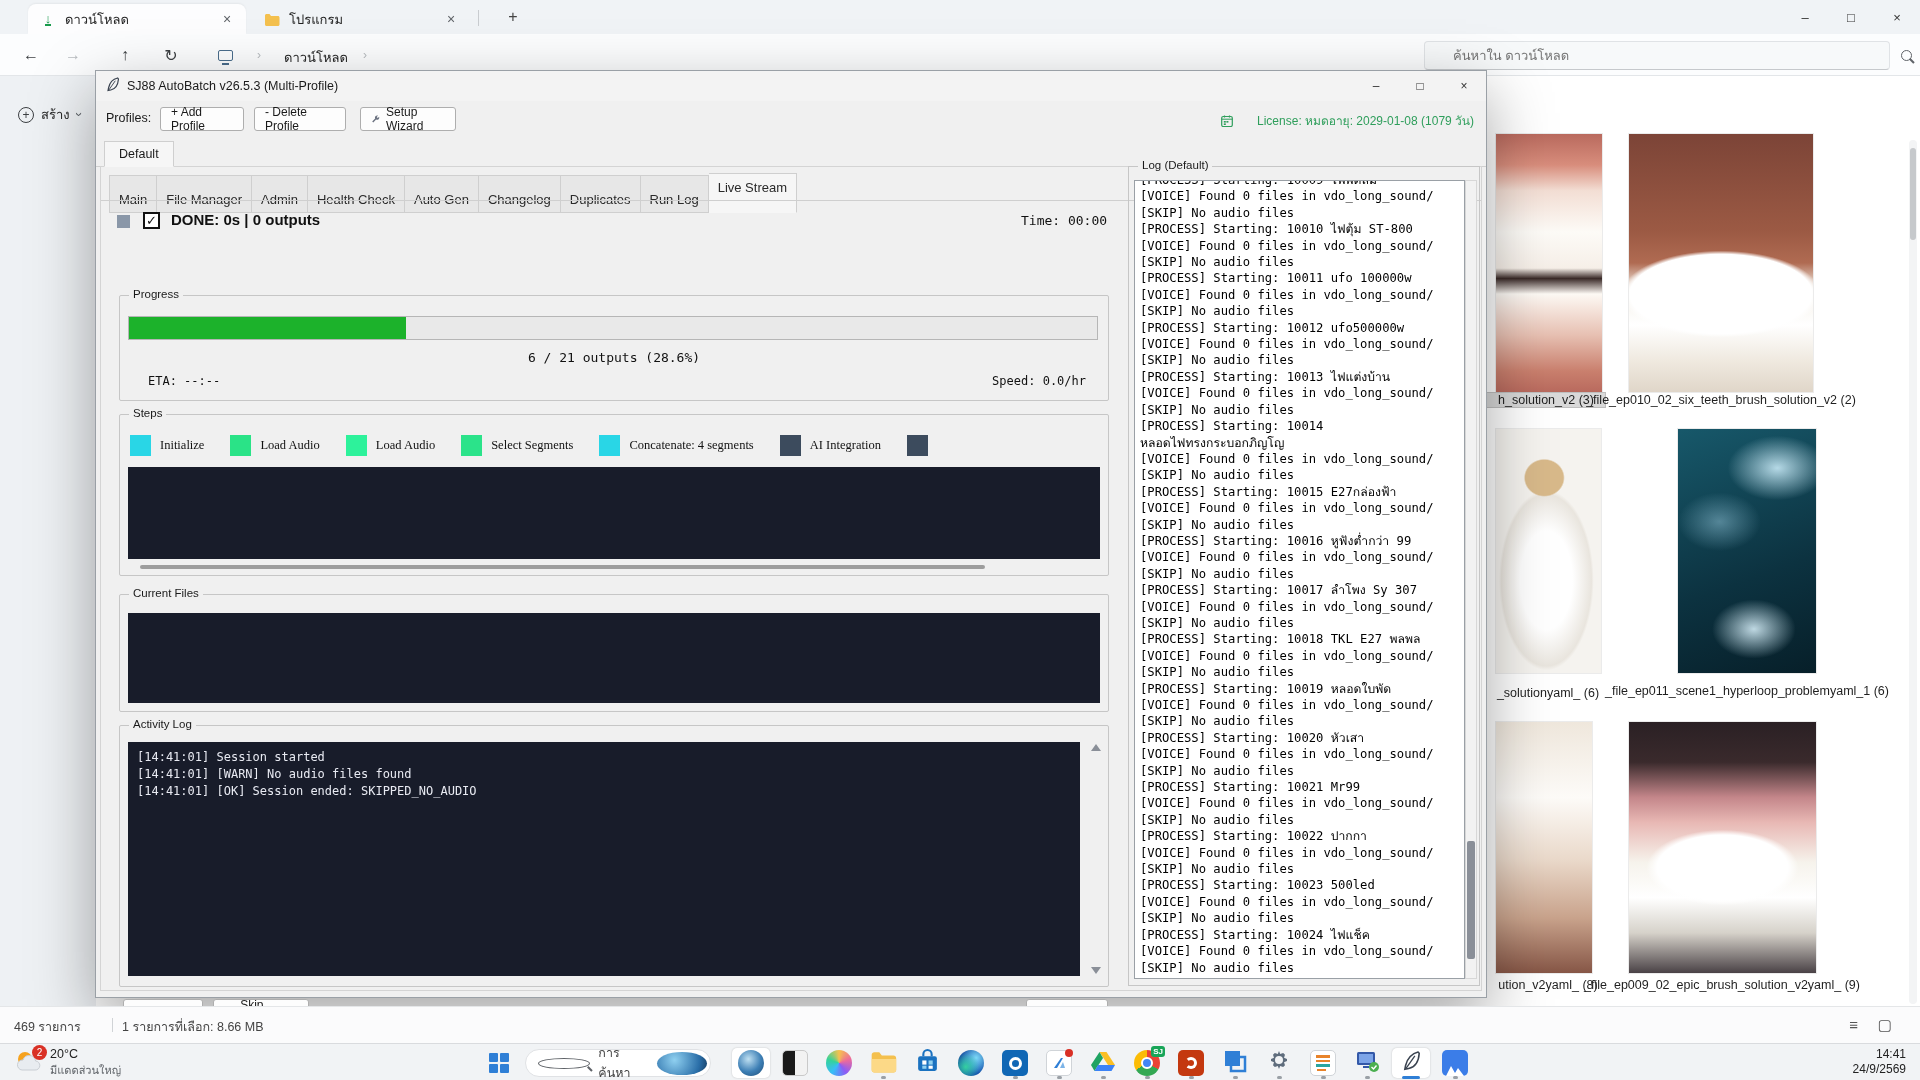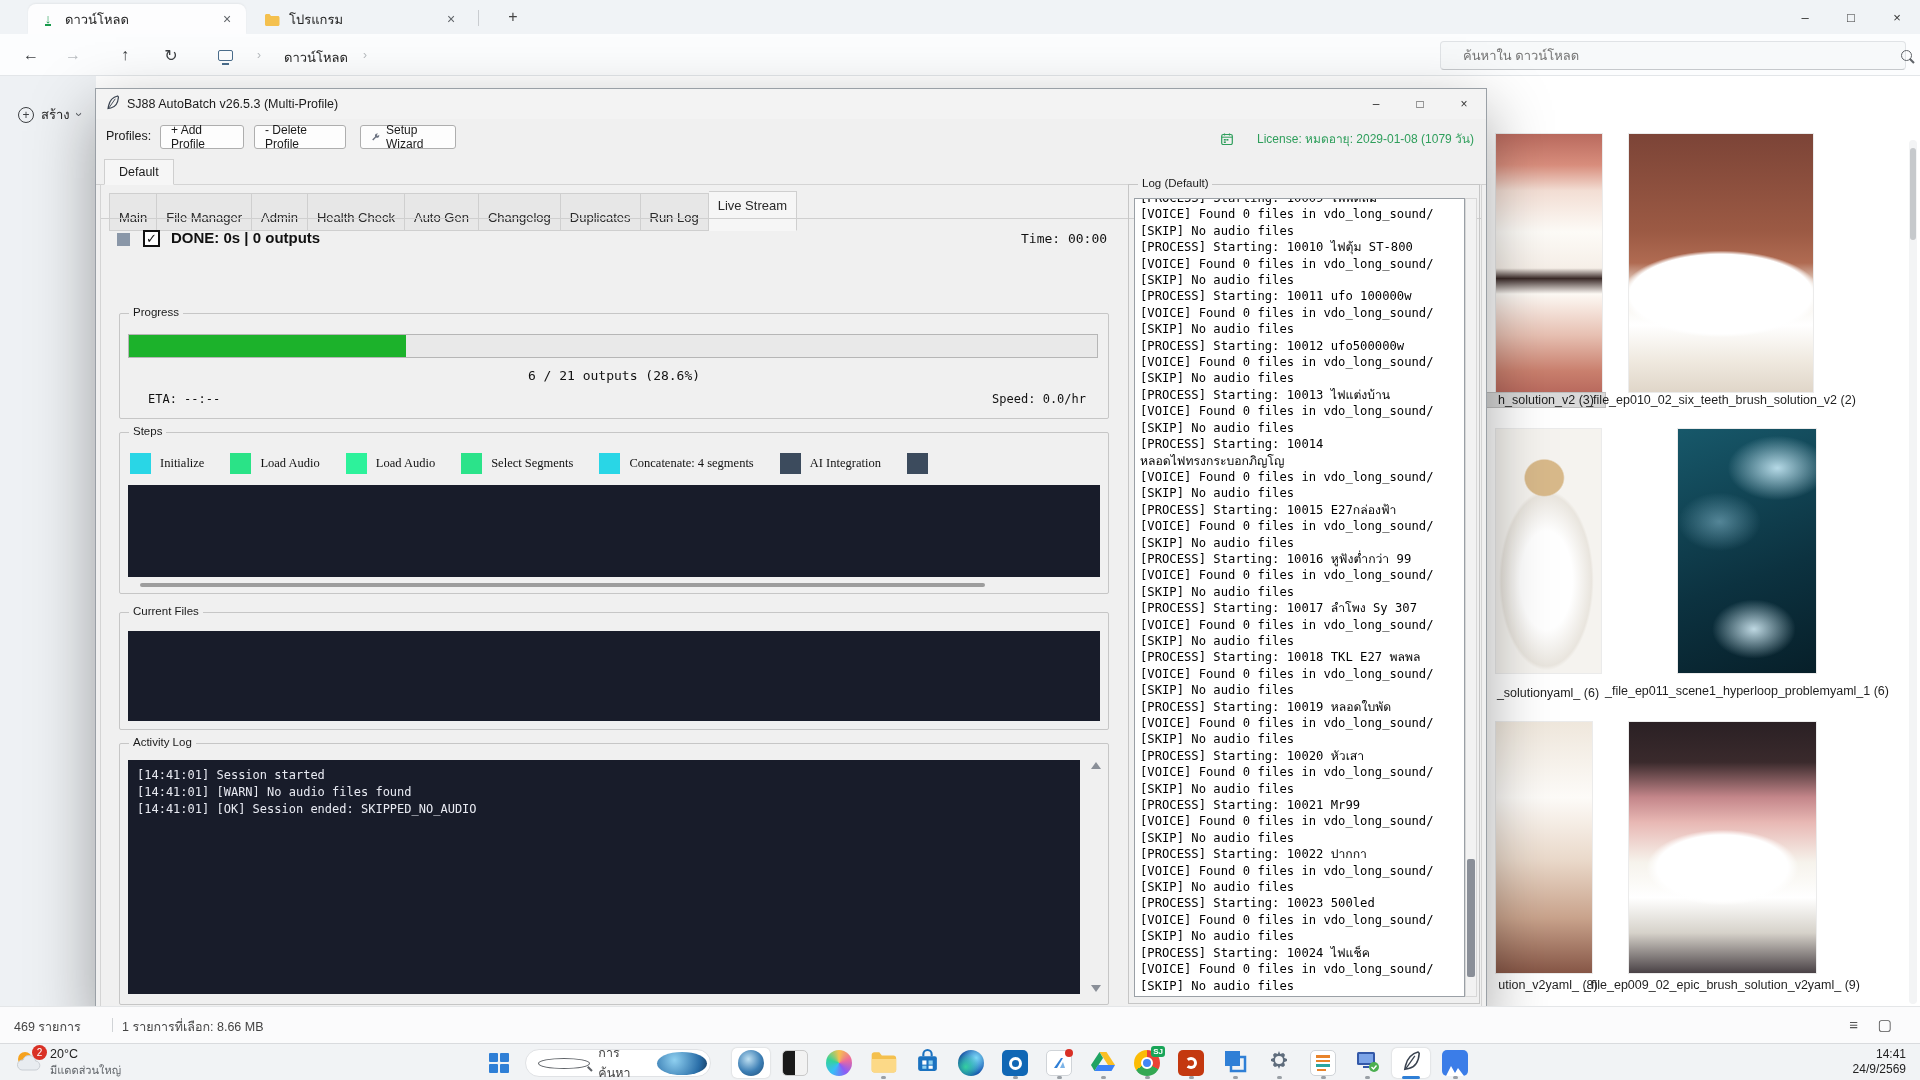--- a/index.html
+++ b/index.html
@@ -15,21 +15,21 @@
   .newtab { position:absolute; top:8px; left:500px; width:26px; height:22px; text-align:center; font-size:16px; color:#444; }
   .tabsep { position:absolute; top:10px; left:478px; width:1px; height:16px; background:#c9ccd0; }
   .winctl { position:absolute; top:0; right:0; height:34px; display:flex; }
   .winctl span { width:46px; height:34px; display:flex; align-items:center; justify-content:center; font-size:13px; color:#333; }
   .navbar { position:absolute; top:34px; left:0; right:0; height:42px; background:#fcfdfe; border-bottom:1px solid #e3e6e9; }
   .navico { position:absolute; top:9px; width:26px; height:24px; display:flex; align-items:center; justify-content:center; font-size:16px; color:#3d4043; }
   .navico.dis { color:#b7bbbf; }
   .crumbtxt { position:absolute; top:13px; font-size:13px; color:#1f1f1f; }
   .mon { width:15px; height:11px; border:1.5px solid #4a6d8c; border-radius:2px; position:relative; }
   .mon::after { content:""; position:absolute; left:3px; right:3px; bottom:-5px; height:2px; background:#4a6d8c; }
-  .searchbox { position:absolute; top:7px; right:14px; width:466px; height:29px; background:#f7f9fa; border:1px solid #e0e3e6; border-bottom-color:#c6c9cc; border-radius:4px; display:flex; align-items:center; padding:0 22px; }
+  .searchbox { position:absolute; top:7px; right:30px; width:466px; height:29px; background:#f7f9fa; border:1px solid #e0e3e6; border-bottom-color:#c6c9cc; border-radius:4px; display:flex; align-items:center; padding:0 28px; }
   .searchbox input { border:none; outline:none; background:transparent; font-size:13px; color:#333; width:100%; font-family:inherit; }
   .mag { width:11px; height:11px; border:1.6px solid #5f6368; border-radius:50%; position:relative; flex:none; }
   .mag::after { content:""; position:absolute; width:6px; height:1.6px; background:#5f6368; transform:rotate(45deg); right:-4px; bottom:-2px; }
   .navsearchmag { position:absolute; top:16px; right:8px; }
 
   .cmdbtn { position:absolute; display:flex; align-items:center; gap:7px; font-size:13px; color:#1f1f1f; }
   .plusci { width:16px; height:16px; border:1.4px solid #3d4043; border-radius:50%; display:flex; align-items:center; justify-content:center; font-size:12px; line-height:1; color:#3d4043; }
   .ddchev { font-size:13px; color:#5f6368; display:inline-block; transform:rotate(90deg); }
   .detailsbtn { position:absolute; display:flex; align-items:center; gap:6px; font-size:12.5px; color:#333; }
   .dpane { width:14px; height:12px; border:1.4px solid #556; border-radius:2px; position:relative; }
@@ -55,21 +55,21 @@
   .art-d { background:radial-gradient(ellipse 60% 22% at 72% 16%, rgba(190,225,238,.95), transparent 60%),radial-gradient(ellipse 50% 20% at 30% 38%, rgba(140,190,210,.55), transparent 60%),radial-gradient(ellipse 55% 22% at 55% 82%, rgba(210,235,245,.9), transparent 55%),linear-gradient(160deg,#17586a 0%,#0c3240 60%,#071f29 100%); }
   .art-e { background:linear-gradient(180deg,#efe7dc 0%,#fdfbf8 30%,#ead9ca 55%,#c9a38c 78%,#865646 100%); }
   .art-f { background:radial-gradient(ellipse 70% 26% at 50% 58%, #ffffff 50%, transparent 58%),linear-gradient(180deg,#2a2024 0%,#3a2a2c 16%,#c4868a 30%,#e8b8b4 40%,#f6f3ec 56%,#ffffff 70%,#d6d2ca 84%,#4a4246 100%); }
 
   
   .statusbar { position:absolute; left:0; right:0; top:1006px; height:37px; background:#fbfbfc; border-top:1px solid #e4e6e8; font-size:12.5px; color:#444; }
   .statusbar .sep { display:inline-block; width:1px; height:14px; background:#d0d3d6; margin:0 12px; vertical-align:-2px; }
   .viewico { position:absolute; top:9px; font-size:15px; color:#555; }
 
   
-  .appwin { position:absolute; left:95px; top:70px; width:1392px; height:928px; background:#f0f0f0; border:1px solid #9aa0a6; box-shadow:0 22px 60px rgba(0,0,0,.35);margin-top:18px; }
+  .appwin { position:absolute; left:95px; top:70px; width:1392px; height:928px; background:#f0f0f0; border:1px solid #9aa0a6; box-shadow:0 22px 60px rgba(0,0,0,.35); }
   .titlebar { position:absolute; top:0; left:0; right:0; height:30px; background:#f3f3f3; display:flex; align-items:center; padding-left:10px; gap:8px; }
   .titlebar .ttl { font-size:12.5px; color:#1a1a1a; }
   .tbtns { position:absolute; right:0; top:0; height:30px; display:flex; }
   .tbtns span { width:44px; height:30px; display:flex; align-items:center; justify-content:center; font-size:12px; color:#333; }
   .profrow { position:absolute; top:30px; left:0; right:0; height:36px; }
   .proflabel { position:absolute; left:10px; top:10px; font-size:12.5px; color:#1a1a1a; }
   .btn { position:absolute; height:24px; background:#fdfdfd; border:1px solid #aeaeae; border-radius:3px; font-size:12px; color:#1a1a1a; display:flex; align-items:center; justify-content:center; gap:6px; padding:0 10px; }
   .license { position:absolute; right:12px; top:10px; font-size:12px; color:#2e9e5b; display:flex; gap:24px; align-items:center;justify-content:space-between; }
   .profline { position:absolute; top:95px; left:0; right:0; height:1px; background:#cfcfcf; }
   .proftab { position:absolute; top:70px; left:8px; height:26px; padding:0 14px; background:#f6f6f6; border:1px solid #cfcfcf; border-bottom:1px solid #f6f6f6; font-size:12.5px; color:#1a1a1a; display:flex; align-items:center; z-index:2; }

